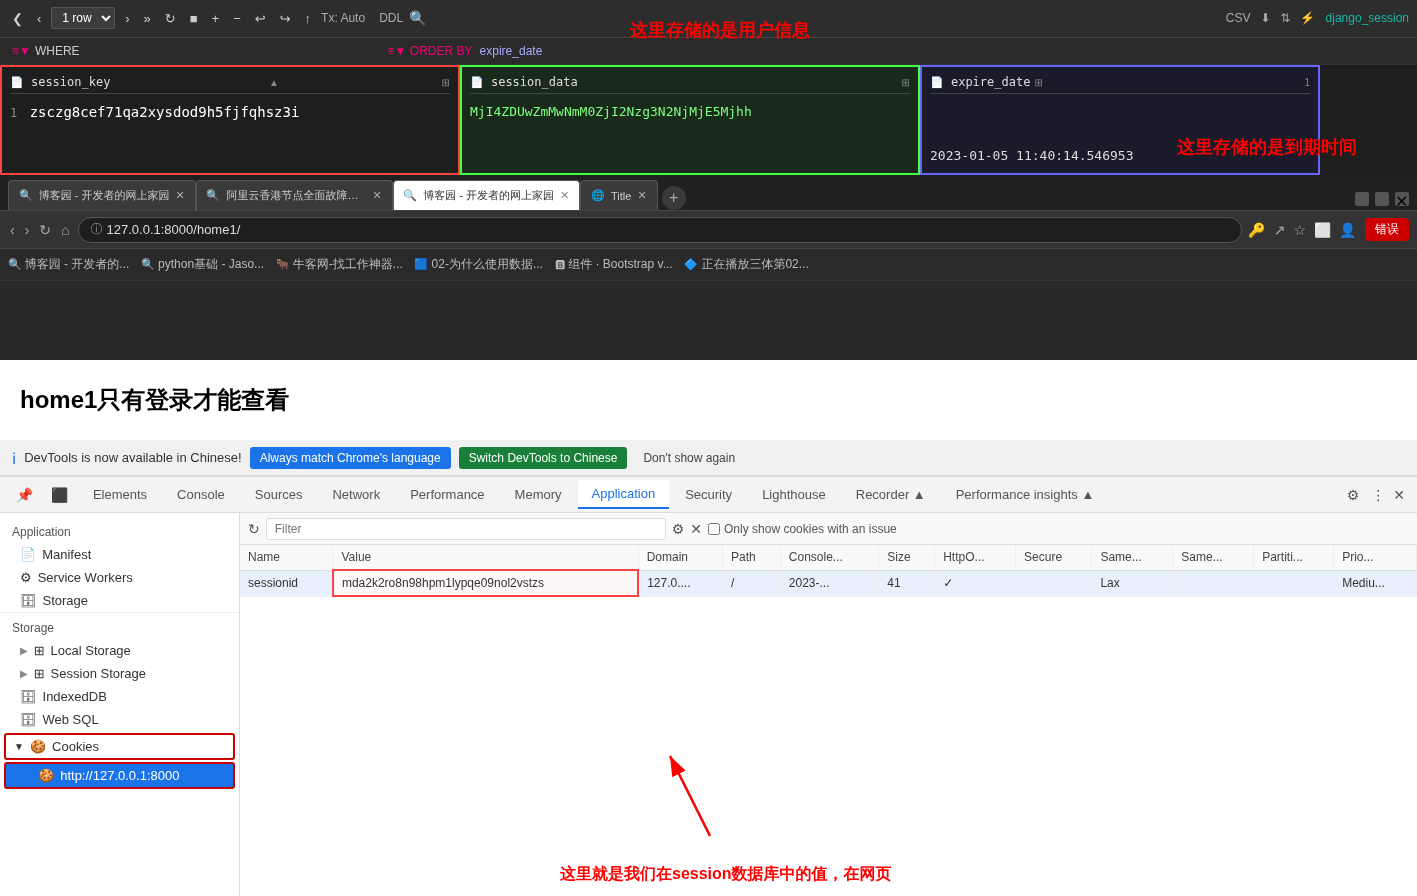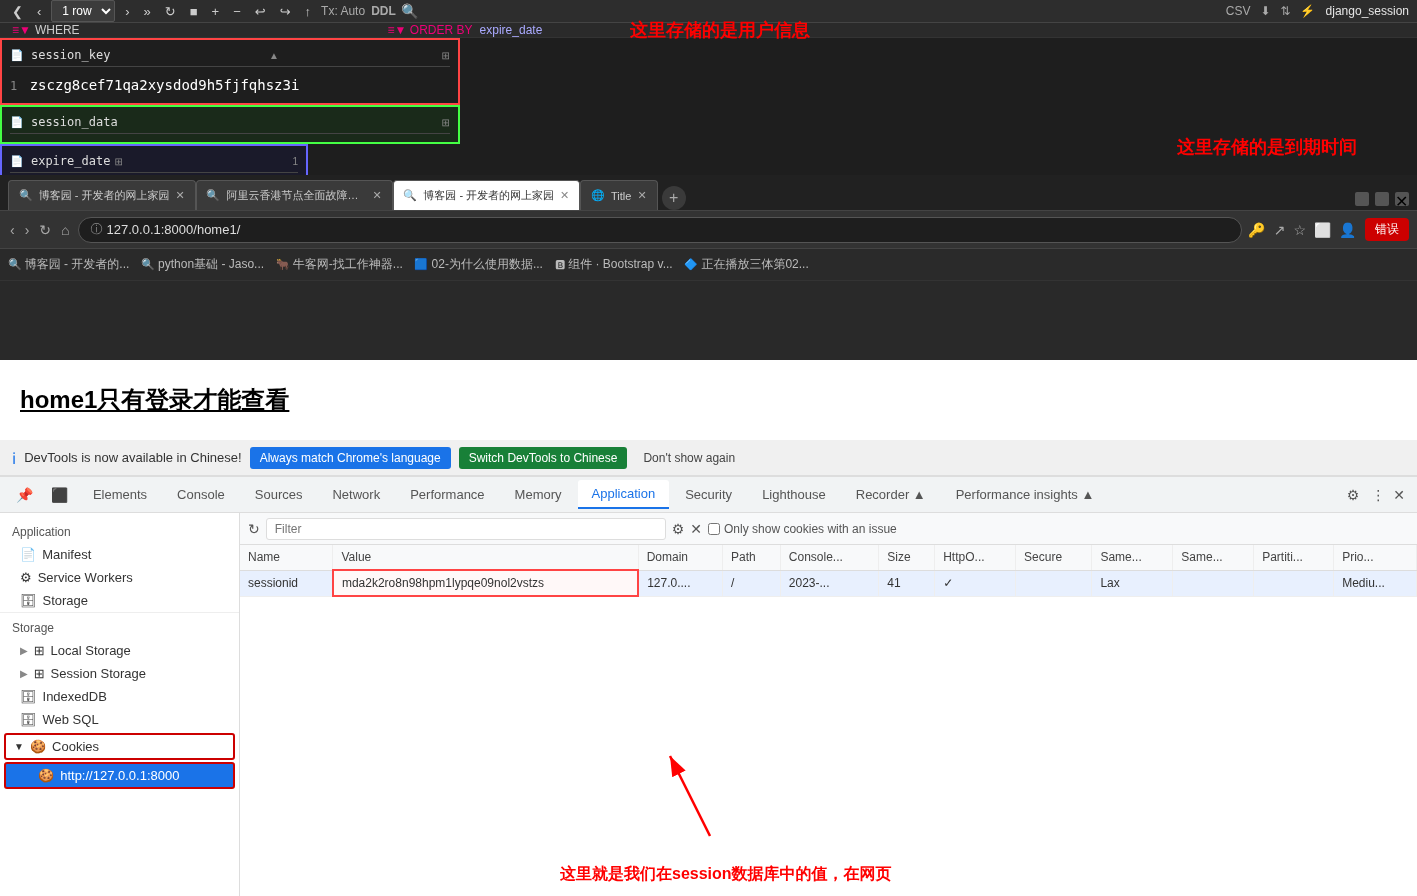--- a/index.html
+++ b/index.html
@@ -79,21 +79,21 @@
       justify-content: space-between;
       padding: 4px 0;
       border-bottom: 1px solid #444;
       margin-bottom: 4px;
     }
     .db-col-name { color: #ddd; font-size: 12px; font-family: monospace; }
     .db-col-sort { color: #888; font-size: 10px; }
     .db-col-value { color: #e8e8e8; font-size: 13px; font-family: monospace; padding: 6px 0; }
     .col-key { width: 460px; border: 2px solid #f44; }
     .col-data { width: 460px; border: 2px solid #4f4; background: #1a2a1a; }
-    .col-expire { width: 308px; border: 2px solid #66f; background: #1a1a2a; gap: 44px; }
+    .col-expire { width: 400px; border: 2px solid #66f; background: #1a1a2a; gap: 44px; }
 
     .db-col-value.key-val { color: #fff; font-size: 14px; }
     .db-col-value.data-val { color: #7eff7e; font-size: 13px; }
     .db-col-value.expire-val { color: #ddd; font-size: 13px; }
 
     
     .browser {
       background: #292929;
       height: 185px;
       position: relative;
@@ -167,21 +167,21 @@
     .bm-icon { font-size: 11px; }
 
     
     .page-content {
       background: #fff;
       height: 80px;
       padding: 20px 20px;
       display: flex;
       align-items: center;
     }
-    .page-title { font-size: 24px; font-weight: bold; color: #000; text-decoration: underline; }
+    .page-title { font-size: 24px; font-weight: bold; color: #000; }
 
     
     .devtools-notify {
       background: #f0f0f0;
       height: 36px;
       display: flex;
       align-items: center;
       padding: 0 12px;
       gap: 8px;
       border-bottom: 1px solid #ddd;
@@ -351,42 +351,42 @@
       <button class="db-toolbar-btn">›</button>
       <button class="db-toolbar-btn">»</button>
       <button class="db-toolbar-btn">↻</button>
       <button class="db-toolbar-btn">■</button>
       <button class="db-toolbar-btn">+</button>
       <button class="db-toolbar-btn">−</button>
       <button class="db-toolbar-btn">↩</button>
       <button class="db-toolbar-btn">↪</button>
       <button class="db-toolbar-btn">↑</button>
       <span class="db-tx">Tx: Auto</span>
-      <span class="db-ddl" style="margin-left:0;font-weight:bold;">DDL</span>
+      <span class="db-ddl" style="margin-left:8px;">DDL</span>
       <span class="db-search-icon">🔍</span>
       <div class="db-toolbar-right">
         <span>CSV</span>
         <span style="color:#aaa">⬇</span>
         <span style="color:#aaa">⇅</span>
         <span style="color:#5af">⚡</span>
-        <span style="color:#e5e5e5; font-size:12px">django_session</span>
+        <span style="color:#14b8a6; font-size:12px">django_session</span>
       </div>
     </div>
     <div class="db-where-bar">
       <span class="where-label">
         <span style="color:#e07">≡▼</span>
         <span>WHERE</span>
       </span>
       <span class="order-label">
         <span style="color:#e07">≡▼</span>
         <span style="color:#e07">ORDER BY</span>
         <span class="order-field" style="margin-left:4px;">expire_date</span>
       </span>
     </div>
-    <div class="db-columns" style="position:relative;flex-direction:column;">
+    <div class="db-columns" style="position:relative;">
 
       <div class="db-col col-key">
         <div class="db-col-header">
           <span class="db-col-name">
             <span style="font-size:11px; color:#888">📄</span>
             session_key
           </span>
           <span class="db-col-sort">▲</span>
           <span style="color:#888; font-size:10px; margin-left:4px">⊞</span>
         </div>
@@ -396,20 +396,23 @@
         </div>
       </div>
 
       <div class="db-col col-data">
         <div class="db-col-header">
           <span class="db-col-name">
             <span style="font-size:11px; color:#888">📄</span>
             session_data
           </span>
           <span style="color:#888; font-size:10px; margin-left:4px">⊞</span>
+        </div>
+        <div class="db-col-value data-val">
+          MjI4ZDUwZmMwNmM0ZjI2Nzg3N2NjMjE5Mjhh
         </div>
       </div>
 
       <div class="db-col col-expire">
         <div class="db-col-header">
           <span class="db-col-name">
             <span style="font-size:11px; color:#888">📄</span>
             expire_date
           </span>
           <span style="color:#888; font-size:10px; margin-left:4px">⊞</span>

